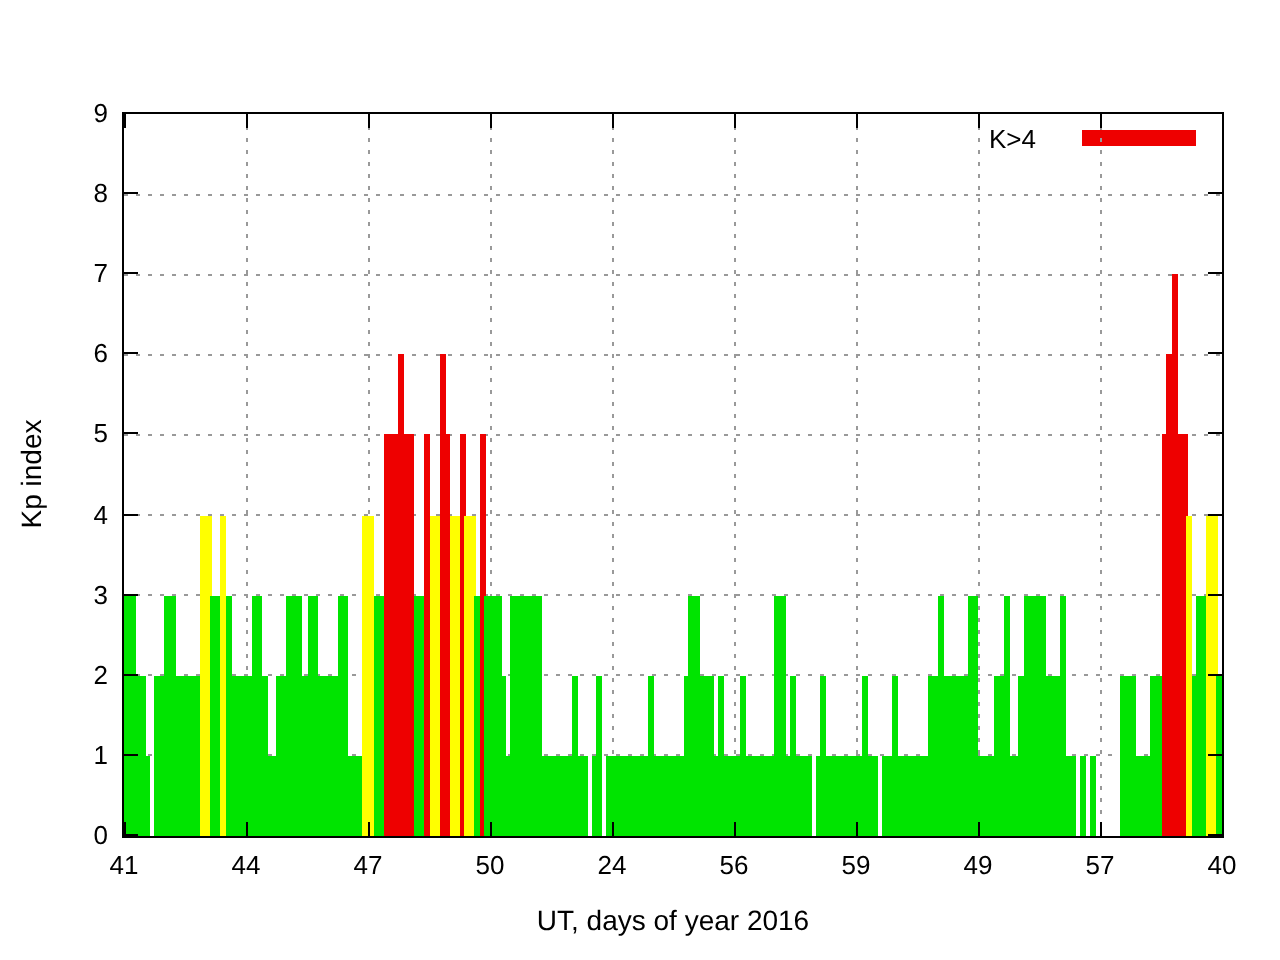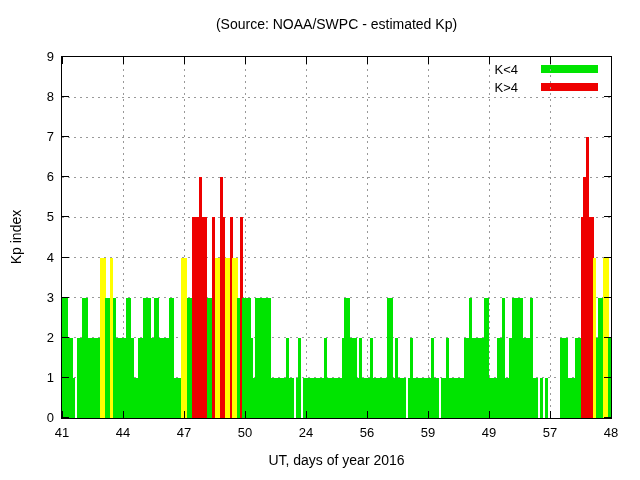--- a/index.html
+++ b/index.html
@@ -51,30 +51,25 @@
     display:flex; align-items:center; justify-content:flex-end;
     height:18px;
   }
   .legend-label { font-size:13px; margin-right:23px; }
   .legend-swatch { width:57px; height:8px; }
 </style>
 </head>
 <body>
 
 <div class="frame">
-  <div class="title">(Source: NOAA/SWPC - estimated Kp)</div>
 
   <div class="ylabel">Kp index</div>
 
   <div class="plot">
     <div class="legend">
-      <div class="legend-row">
-        <span class="legend-label">K&lt;4</span>
-        <span class="legend-swatch" style="background: rgb(0, 228, 0);"></span>
-      </div>
       <div class="legend-row">
         <span class="legend-label">K&gt;4</span>
         <span class="legend-swatch" style="background: rgb(238, 0, 0);"></span>
       </div>
     </div>
   <div class="hgrid" style="bottom: 39.6px;"></div>
       <div class="hgrid" style="bottom: 79.7px;"></div>
       <div class="hgrid" style="bottom: 119.8px;"></div>
       <div class="hgrid" style="bottom: 159.9px;"></div>
       <div class="hgrid" style="bottom: 200.1px;"></div>
@@ -348,14 +343,14 @@
     <div class="yticklabel" style="top: 49px;">9</div>
     <div class="xticklabel" style="left: 42px;">41</div>
     <div class="xticklabel" style="left: 103px;">44</div>
     <div class="xticklabel" style="left: 164px;">47</div>
     <div class="xticklabel" style="left: 225px;">50</div>
     <div class="xticklabel" style="left: 286px;">24</div>
     <div class="xticklabel" style="left: 347px;">56</div>
     <div class="xticklabel" style="left: 408px;">59</div>
     <div class="xticklabel" style="left: 469px;">49</div>
     <div class="xticklabel" style="left: 530px;">57</div>
-    <div class="xticklabel" style="left: 591px;">48</div>
+    <div class="xticklabel" style="left: 591px;">40</div>
   </div>
 
 </body></html>

